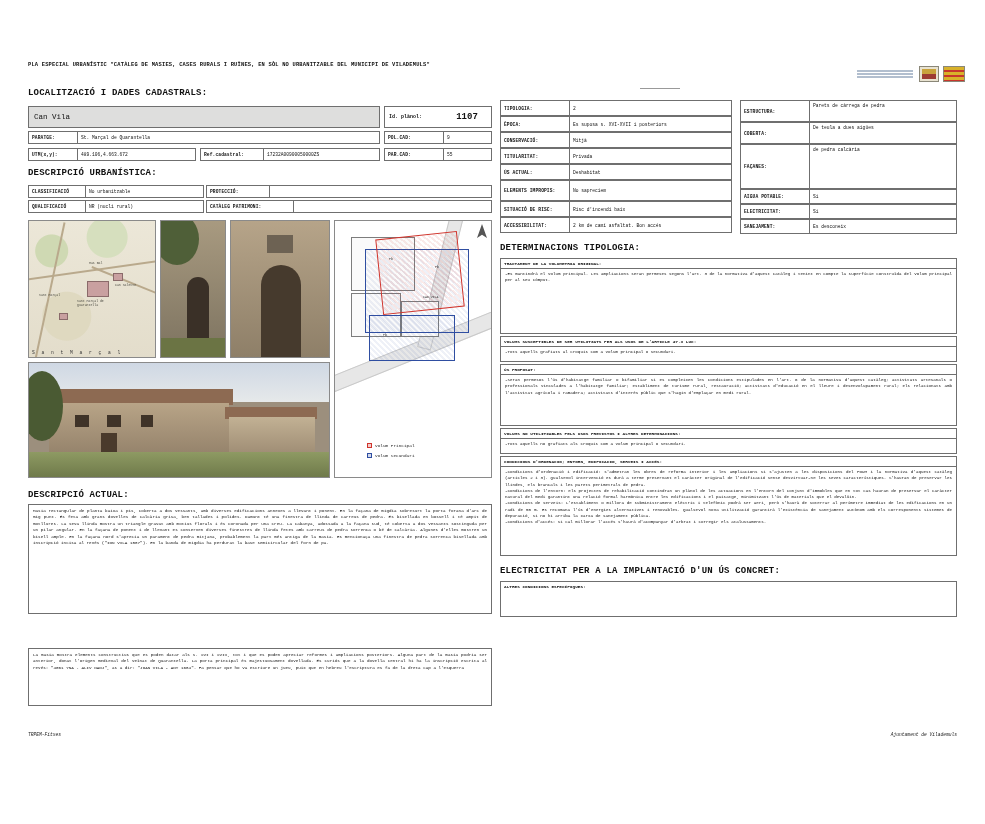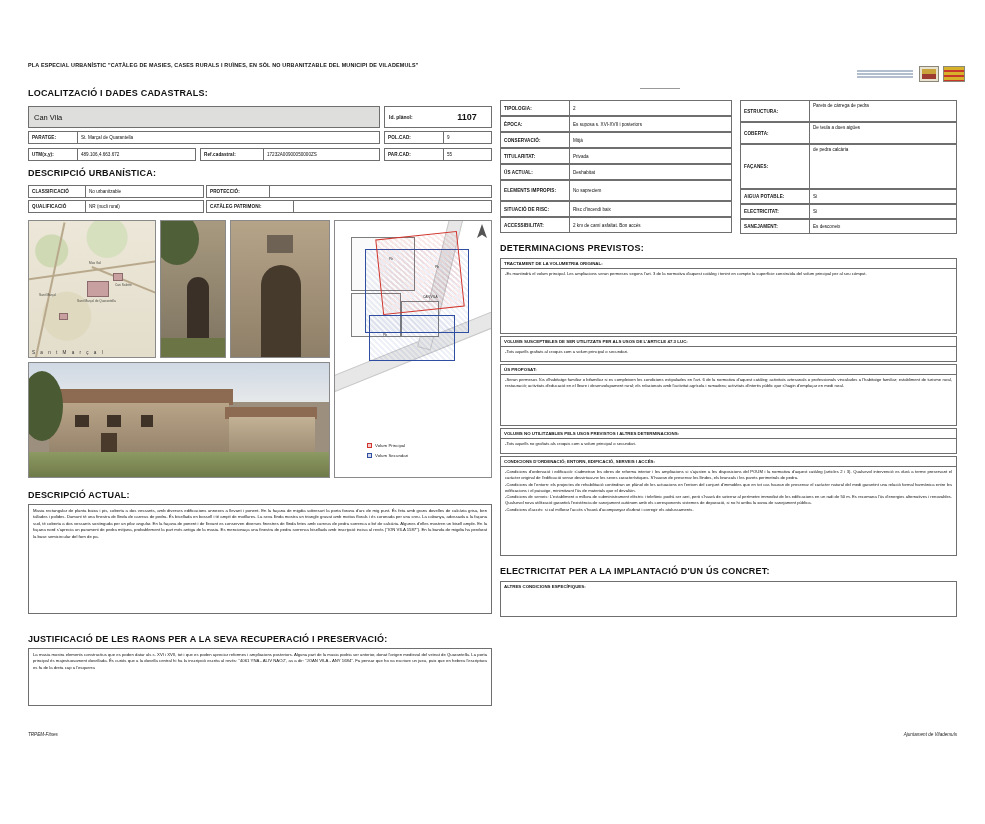--- a/index.html
+++ b/index.html
@@ -4,21 +4,21 @@
 <style>
   * { box-sizing: border-box; }
   html, body { margin:0; padding:0; }
   body {
     width:985px; height:824px;
     background:#fff;
     font-family:"Liberation Sans", sans-serif;
     color:#111;
     overflow:hidden;
   }
-  .page { position:relative; width:985px; height:704px; }
+  .page { position:relative; width:985px; height:704px;font-family:Liberation Mono, monospace; }
 
   
   .doc-header {
     position:absolute; left:28px; top:62px; width:830px;
     font-size:5.4px; font-weight:bold; letter-spacing:.2px;
   }
   .logo-strip { position:absolute; right:18px; top:64px; width:110px; height:20px; }
   .logo-wave {
     position:absolute; left:0; top:6px; width:56px; height:10px;
     background:
@@ -416,21 +416,21 @@
     <div class="tag" style="left:48px; top:112px;">Pb</div>
 
     <div class="legend" style="left:32px; top:222px;">
       <span class="sw sw-red"></span><span>Volum Principal</span>
     </div>
     <div class="legend" style="left:32px; top:232px;">
       <span class="sw sw-blue"></span><span>Volum Secundari</span>
     </div>
   </div>
 
-  <div class="sec-title" style="left:500px; top:243px;">DETERMINACIONS PREVISTOS:</div>
+  <div class="sec-title" style="left:500px; top:243px;">DETERMINACIONS TIPOLOGIA:</div>
 
   <div class="nb" style="left:500px; top:258px; width:457px; height:76px;">
     <div class="h">TRACTAMENT DE LA VOLUMETRIA ORIGINAL:</div>
     <div class="b">-Es mantindrà el volum principal. Les ampliacions seran permeses segons l'art. 3 de la normativa d'aquest catàleg i tenint en compte la superfície construïda del volum principal per al seu còmput.</div>
   </div>
 
   <div class="nb" style="left:500px; top:336px; width:457px; height:26px;">
     <div class="h">VOLUMS SUSCEPTIBLES DE SER UTILITZATS PER ALS USOS DE L'ARTICLE 47.3 LUC:</div>
     <div class="b">-Tots aquells grafiats al croquis com a volum principal o secundari.</div>
   </div>
@@ -454,18 +454,17 @@
   </div>
 
   <div class="sec-title" style="left:500px; top:566px;">ELECTRICITAT PER A LA IMPLANTACIÓ D'UN ÚS CONCRET:</div>
   <div class="nb" style="left:500px; top:581px; width:457px; height:36px;">
     <div class="h" style="border-bottom:none;">ALTRES CONDICIONS ESPECÍFIQUES:</div>
   </div>
 
   <div class="sec-title" style="left:28px; top:490px;">DESCRIPCIÓ ACTUAL:</div>
   <div class="para" style="left:28px; top:504px; width:464px; height:110px;">Masia rectangular de planta baixa i pis, coberta a dos vessants, amb diverses edificacions annexes a llevant i ponent. En la façana de migdia sobresurt la porta forana d'arc de mig punt. És feta amb grans dovelles de calcària grisa, ben tallades i polides. Damunt té una finestra de llinda de carreus de pedra. És bisellada en bossell i té ampit de motllures. La seva llinda mostra un triangle gravat amb motius florals i és coronada per una creu. La cabanya, adossada a la façana sud, té coberta a dos vessants sostinguda per un pilar angular. En la façana de ponent i de llevant es conserven diverses finestres de llinda fetes amb carreus de pedra sorrenca o bé de calcària. Algunes d'elles mostren un bisell ample. En la façana nord s'aprecia un parament de pedra mitjana, probablement la part més antiga de la masia. Es mencionaça una finestra de pedra sorrenca bisellada amb inscripció incisa al revés ("ION VILA 1587"). En la banda de migdia ha perdurat la base semicircular del forn de pa.</div>
 
-  <div class="sec-title" style="left:28px; top:634px;">JUSTIFICACIÓ DE LES RAONS PER A LA SEVA RECUPERACIÓ I PRESERVACIÓ:</div>
   <div class="para" style="left:28px; top:648px; width:464px; height:58px;">La masia mostra elements constructius que es poden datar als s. XVI i XVII, tot i que es poden apreciar reformes i ampliacions posteriors. Alguna part de la masia podria ser anterior, donat l'origen medieval del veïnat de Quarantella. La porta principal és majestuosament dovellada. És curiós que a la dovella central hi ha la inscripció escrita al revés: "4061 YNA - ALIV NAOJ", as a dir: "JOAN VILA - ANY 1684". Fa pensar que ho va escriure un jueu, puix que en hebreu l'escriptura es fa de la dreta cap a l'esquerra</div>
 
   <div class="footL">TRPEM-Fitxes</div>
   <div class="footR">Ajuntament de Vilademuls</div>
 </div>
 
 </body></html>

